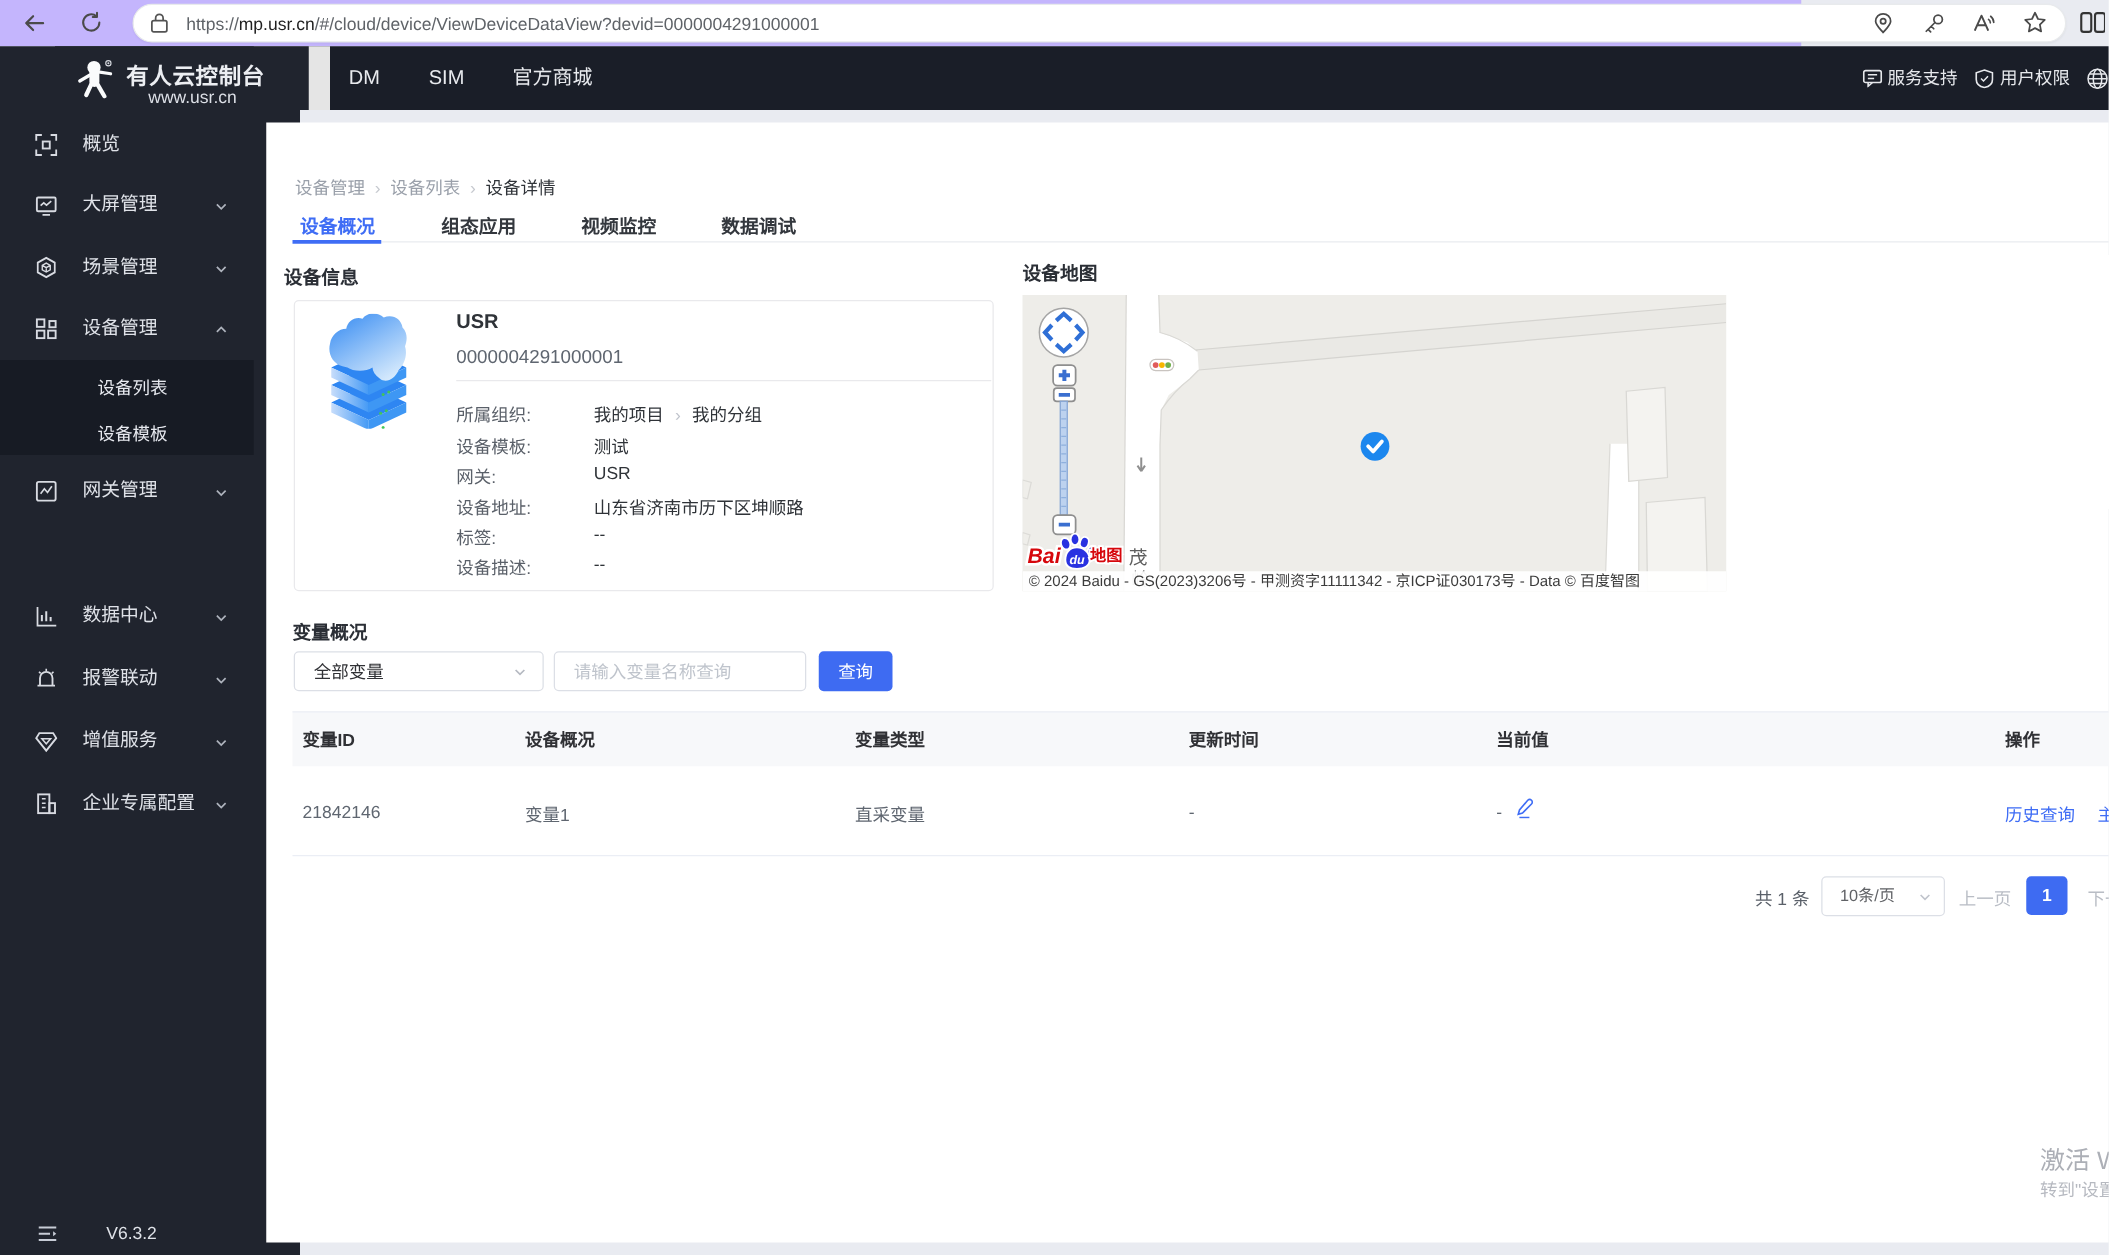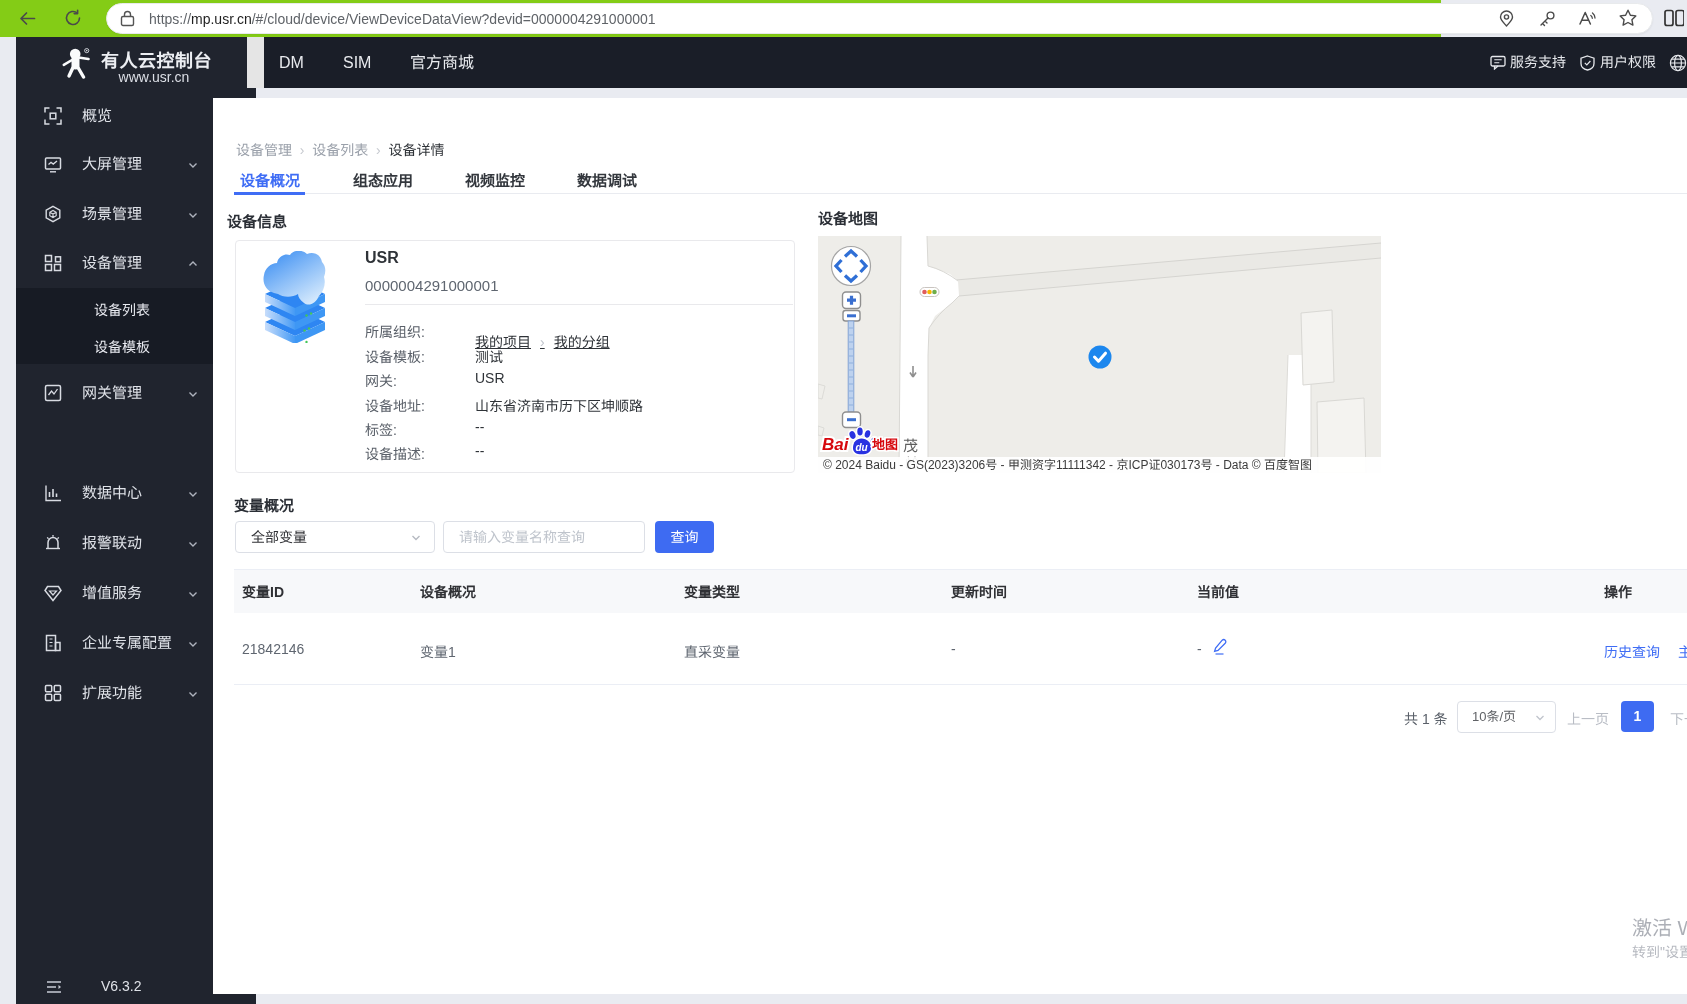--- a/index.html
+++ b/index.html
@@ -1,26 +1,26 @@
 <!DOCTYPE html>
 <html lang="zh-CN"><head>
 <meta charset="utf-8">
 <style>
 * { margin:0; padding:0; box-sizing:border-box; }
 html,body { width:1687px; height:1004px; overflow:hidden; }
 body { font-family:"Liberation Sans",sans-serif; position:relative; background:#e9ebf1; font-size:14px; }
 .abs { position:absolute; }
 
-#chrome { position:absolute; top:0; left:0; width:1441px; height:37px; background:#84cc16; }
+#chrome { position:absolute; top:0; left:0; width:1441px; height:37px; background:#c4b5fd; }
 #pill { position:absolute; left:106px; top:3px; width:1547px; height:31px; background:#fff; border:1px solid #e8eaec; border-radius:16px; box-shadow:0 1px 2px rgba(0,0,0,.05); }
 .chrome-ic { position:absolute; color:#4a4a4a; }
 #url { position:absolute; left:149px; top:11px; font-size:14px; color:#5f6368; white-space:nowrap; }
 #url b { color:#1f1f1f; font-weight:normal; }
 
-#sidebar { position:absolute; top:37px; left:0; width:240px; height:967px; background:#20242e;margin-left:16px; }
+#sidebar { position:absolute; top:37px; left:0; width:240px; height:967px; background:#20242e; }
 #topbar { position:absolute; top:37px; left:203px; width:1484px; height:51px; background:#1a1e28; }
 #logo { position:absolute; top:37px; left:0; width:203px; height:51px; background:#20242e;margin-left:44px; }
 .nav-tab { position:absolute; top:0; height:51px; line-height:51px; color:#e8eaee; font-size:16px; }
 #iot { left:0; width:61px; background:#e5e5e5; color:#4170f4; text-align:center; }
 .tb-right { position:absolute; top:0; height:51px; line-height:51px; color:#e6e8ec; font-size:14px; }
 
 .mi { position:absolute; left:0; width:203px; height:50px; color:#dfe2e8; }
 .mi .txt { position:absolute; left:66px; top:0; line-height:50px; font-size:15px; }
 .mi svg.ic { position:absolute; left:28px; top:16px; }
 .mi .chev { position:absolute; left:171px; top:20px; }
@@ -176,32 +176,20 @@
     <svg class="chev" width="12" height="12" viewBox="0 0 12 12" fill="none" stroke="#aeb3bd" stroke-width="1.4">
         <path d="M2.5 4.5 L6 8 L9.5 4.5"></path>
       </svg>
   </div>
   <div class="mi" style="top:531px;">
     <svg class="ic" width="18" height="18" viewBox="0 0 18 18" fill="none" stroke="#d8dbe2" stroke-width="1.5">
         <path d="M3.5 2.5 h11 L17 6.5 L9 16.5 L1 6.5 Z"></path>
         <path d="M5.5 7 L9 11 L12.5 7 Z" stroke-width="1.2"></path>
       </svg>
     <span class="txt">增值服务</span>
-    <svg class="chev" width="12" height="12" viewBox="0 0 12 12" fill="none" stroke="#aeb3bd" stroke-width="1.4">
-        <path d="M2.5 4.5 L6 8 L9.5 4.5"></path>
-      </svg>
-  </div>
-  <div class="mi" style="top:631px;">
-    <svg class="ic" width="18" height="18" viewBox="0 0 18 18" fill="none" stroke="#d8dbe2" stroke-width="1.5">
-        <rect x="1.5" y="1.5" width="6.2" height="6.2" rx="1"></rect>
-        <rect x="10.3" y="1.5" width="6.2" height="6.2" rx="1"></rect>
-        <rect x="1.5" y="10.3" width="6.2" height="6.2" rx="1"></rect>
-        <rect x="10.3" y="10.3" width="6.2" height="6.2" rx="1"></rect>
-      </svg>
-    <span class="txt">扩展功能</span>
     <svg class="chev" width="12" height="12" viewBox="0 0 12 12" fill="none" stroke="#aeb3bd" stroke-width="1.4">
         <path d="M2.5 4.5 L6 8 L9.5 4.5"></path>
       </svg>
   </div>
   <svg style="position:absolute;left:30px;top:943px;" width="16" height="14" viewBox="0 0 16 14" fill="none" stroke="#c7ccd6" stroke-width="1.5">
       <path d="M1 2 h14 M1 7 h9 M1 12 h14"></path>
       <path d="M12.5 5 L15 7 L12.5 9" fill="#c7ccd6" stroke="none"></path>
     </svg>
   <div id="ver">V6.3.2</div>
 </div>
@@ -291,21 +279,21 @@
       <circle cx="47" cy="77.5" r="1.2"></circle>
     <circle cx="44.5" cy="91" r="1.2"></circle>
   </g>
 
   <path d="M12 42 C4 40 0 32 2 24 C3 17 9 12 15 12 C16 6 22 2 28 4 C31 -1 40 -2 45 3 C52 0 59 4 60 11 C64 15 64 21 62 26 C64 32 62 40 57 45 C54 52 47 56 42 52 C38 49 36 46 36 43 C30 47 20 46 16 43 Z" fill="url(#gcloud)"></path>
 </svg>
 <div class="val" style="left:365px;top:249px;font-size:16px;font-weight:bold;">USR</div>
 <div class="val" style="left:365px;top:277px;font-size:15px;color:#5f6670;">0000004291000001</div>
 <div class="abs" style="left:365px;top:304px;width:428px;height:1px;background:#e9e9ec;"></div>
 <div class="lbl" style="left:365px;top:321px;">所属组织:</div>
-<div class="val" style="left:475px;top:331px;text-decoration:underline;">我的项目<span style="color:#c0c4cc;margin:0 9px;">›</span>我的分组</div>
+<div class="val" style="left:475px;top:321px;">我的项目<span style="color:#c0c4cc;margin:0 9px;">›</span>我的分组</div>
 <div class="lbl" style="left:365px;top:346px;">设备模板:</div>
 <div class="val" style="left:475px;top:346px;">测试</div>
 <div class="lbl" style="left:365px;top:370px;">网关:</div>
 <div class="val" style="left:475px;top:370px;">USR</div>
 <div class="lbl" style="left:365px;top:395px;">设备地址:</div>
 <div class="val" style="left:475px;top:395px;">山东省济南市历下区坤顺路</div>
 <div class="lbl" style="left:365px;top:419px;">标签:</div>
 <div class="val" style="left:475px;top:419px;">--</div>
 <div class="lbl" style="left:365px;top:443px;">设备描述:</div>
 <div class="val" style="left:475px;top:443px;">--</div>

